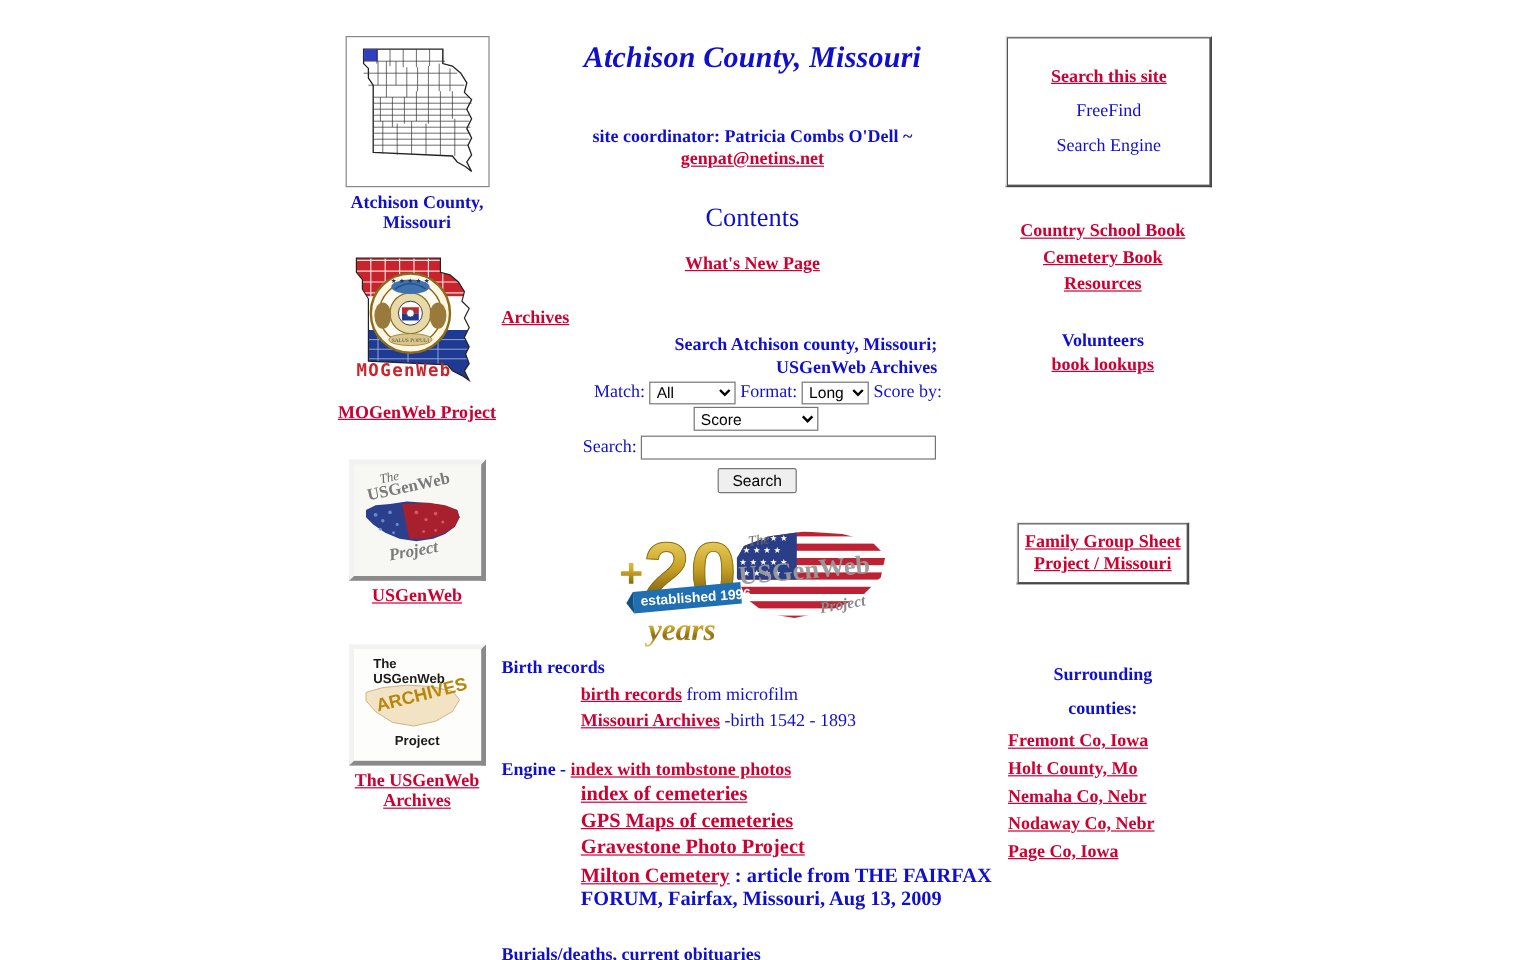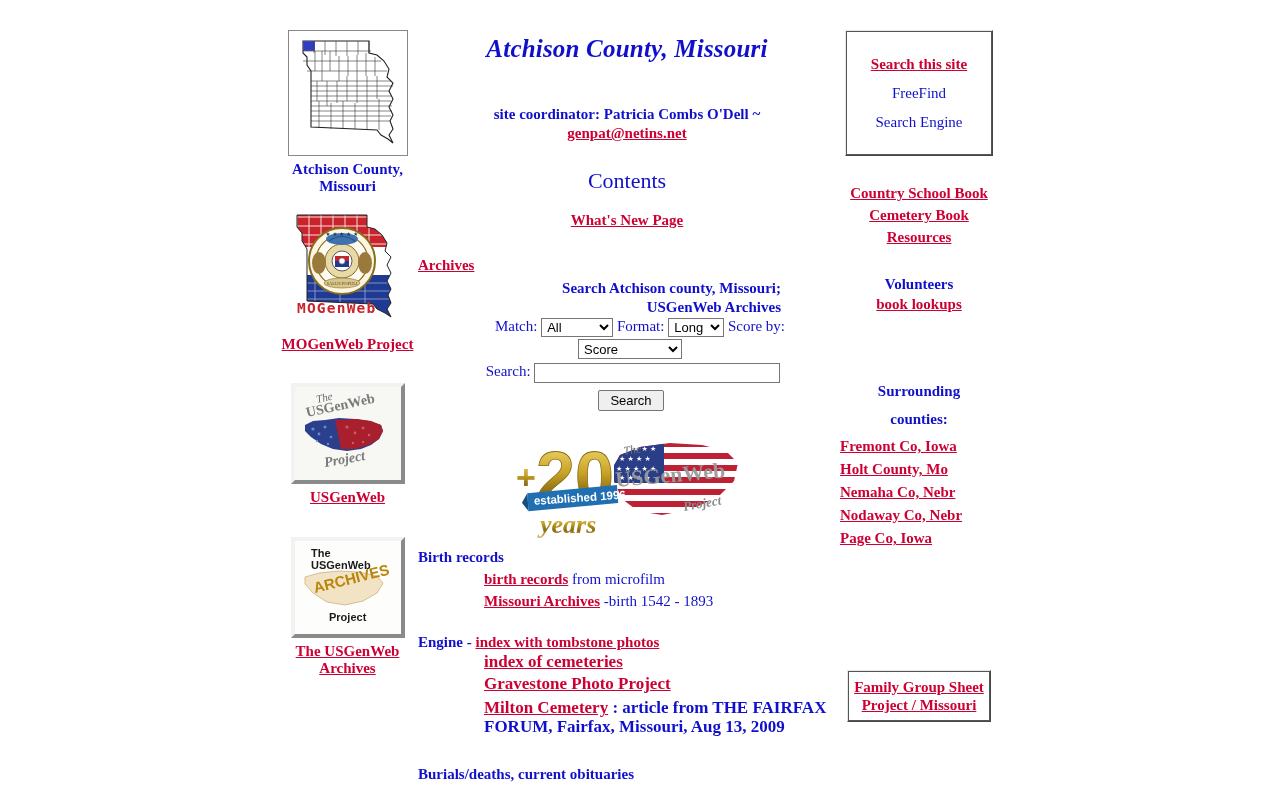--- a/index.html
+++ b/index.html
@@ -113,21 +113,21 @@
   .milton-tail { color:#1010cc; font-weight: bold; }
 
   
   .rightcol {
     position: absolute; left: 838px; top: 30px; width: 162px;
     text-align: center;
   }
   .ff-box {
     border: 2px outset #d9d9d9; border-color:#e8e8e8 #9b9b9b #9b9b9b #e8e8e8;
     outline: 1px solid #555; outline-offset: -2px;
-    width: 148px; height: 126px; margin: 0 auto; background: #fff;
+    width: 172px; height: 126px; margin: 0 auto; background: #fff;
     display: flex; flex-direction: column; justify-content: center;
     box-sizing: border-box;
   }
   .ff-line { font-size: 15px; color: #1010cc; margin: 6px 0; }
   .ff-line a { font-weight: bold; }
   .rlink { font-size: 15px; line-height: 22px; }
   .rlink a { font-weight: bold; }
   .rhead { font-size: 15px; font-weight: bold; color: #1010cc; margin-top: 28px; }
   .fgs-box {
     border: 2px outset #d9d9d9; border-color:#e8e8e8 #9b9b9b #9b9b9b #e8e8e8;
@@ -417,20 +417,23 @@
 
     <div class="sect" style="margin-top:22px;">
       <div class="burial-row">
         <span>Engine - </span><a href="#">index with tombstone photos</a>
       </div>
       <div class="burial-items">
         <div>
           <a href="#">index of cemeteries</a>
         </div>
         <div>
+          <a href="#">GPS Maps of cemeteries</a>
+        </div>
+        <div>
           <a href="#">Gravestone Photo Project</a>
         </div>
         <div style="line-height:19px; margin-top:3px;">
           <a href="#">Milton Cemetery</a><span class="milton-tail"> : article from THE FAIRFAX FORUM, Fairfax, Missouri, Aug 13, 2009</span>
         </div>
       </div>
     </div>
 
     <div class="sect" style="margin-top:30px;">
       <div class="sect-h">Burials/deaths, current obituaries</div>
@@ -457,34 +460,34 @@
       </div>
       <div class="rlink">
         <a href="#">Resources</a>
       </div>
     </div>
 
     <div style="margin-top:26px;">
       <div class="rhead">Volunteers</div>
       <div class="rlink">
         <a href="#">book lookups</a>
+      </div>
+    </div>
+
+    <div style="margin-top:120px;">
+      <div class="fgs-box">
+        <a href="#">Family Group Sheet Project / Missouri</a>
       </div>
     </div>
 
     <div style="margin-top:62px;">
       <div class="surr">Surrounding</div>
       <div class="surr">counties:</div>
       <div class="county-list">
         <a href="#">Fremont Co, Iowa</a>
         <a href="#">Holt County, Mo</a>
         <a href="#">Nemaha Co, Nebr</a>
         <a href="#">Nodaway Co, Nebr</a>
         <a href="#">Page Co, Iowa</a>
       </div>
     </div>
-
-    <div style="margin-top:120px;">
-      <div class="fgs-box">
-        <a href="#">Family Group Sheet Project / Missouri</a>
-      </div>
-    </div>
   </div>
 </div>
 
 </body></html>

